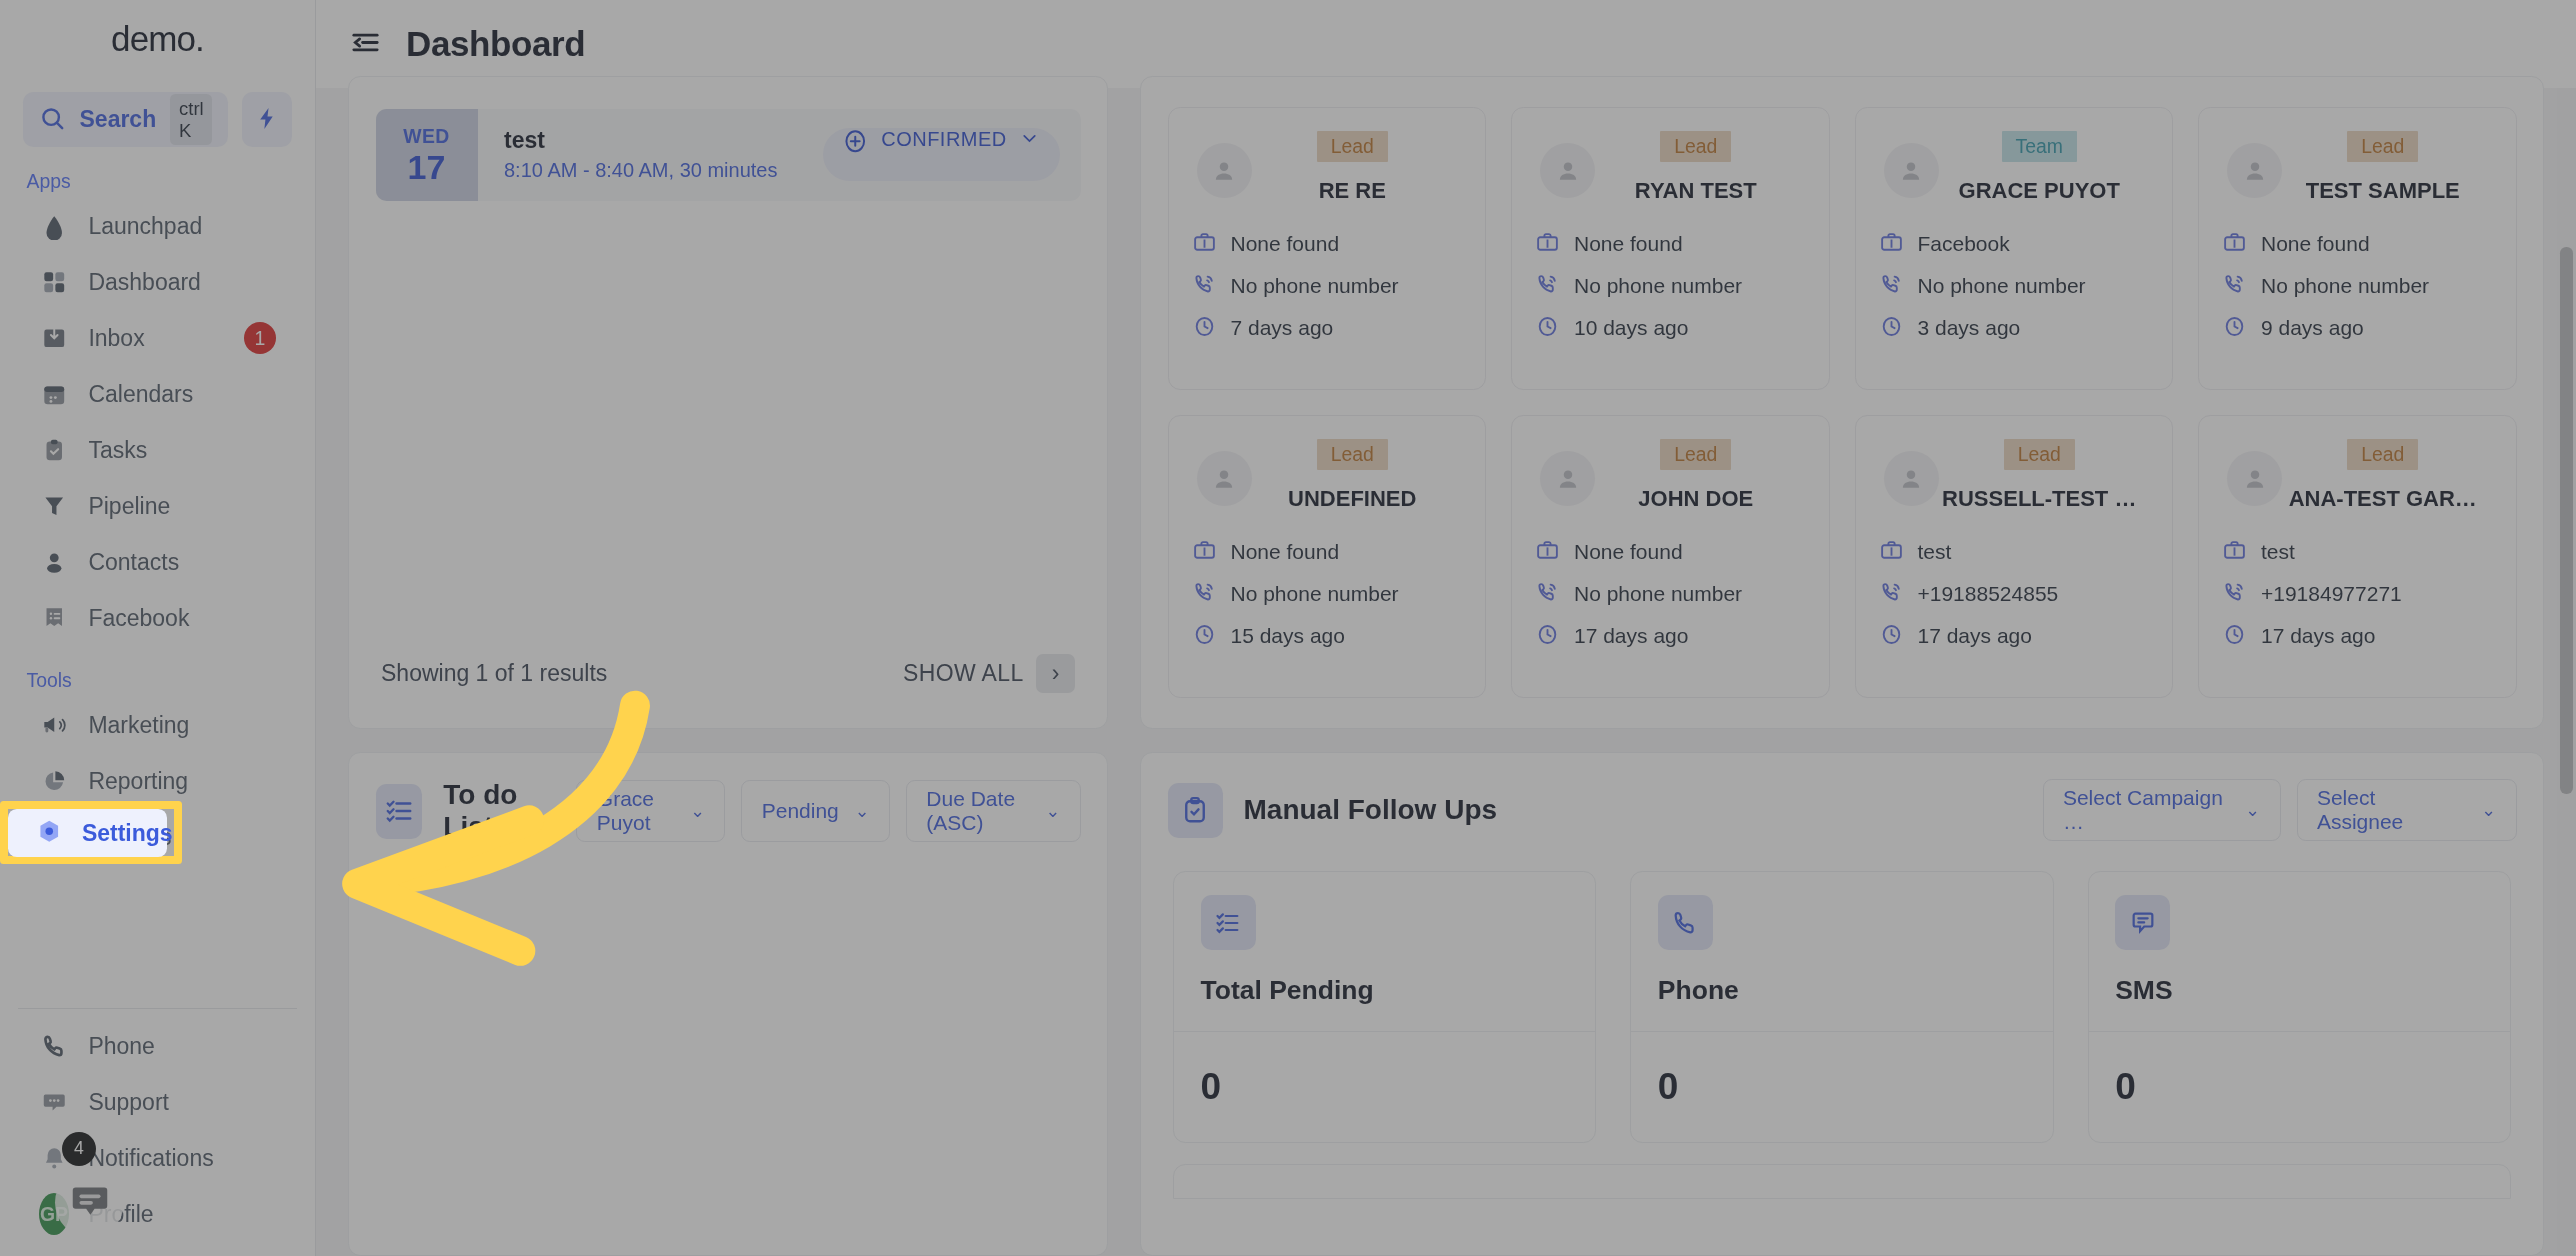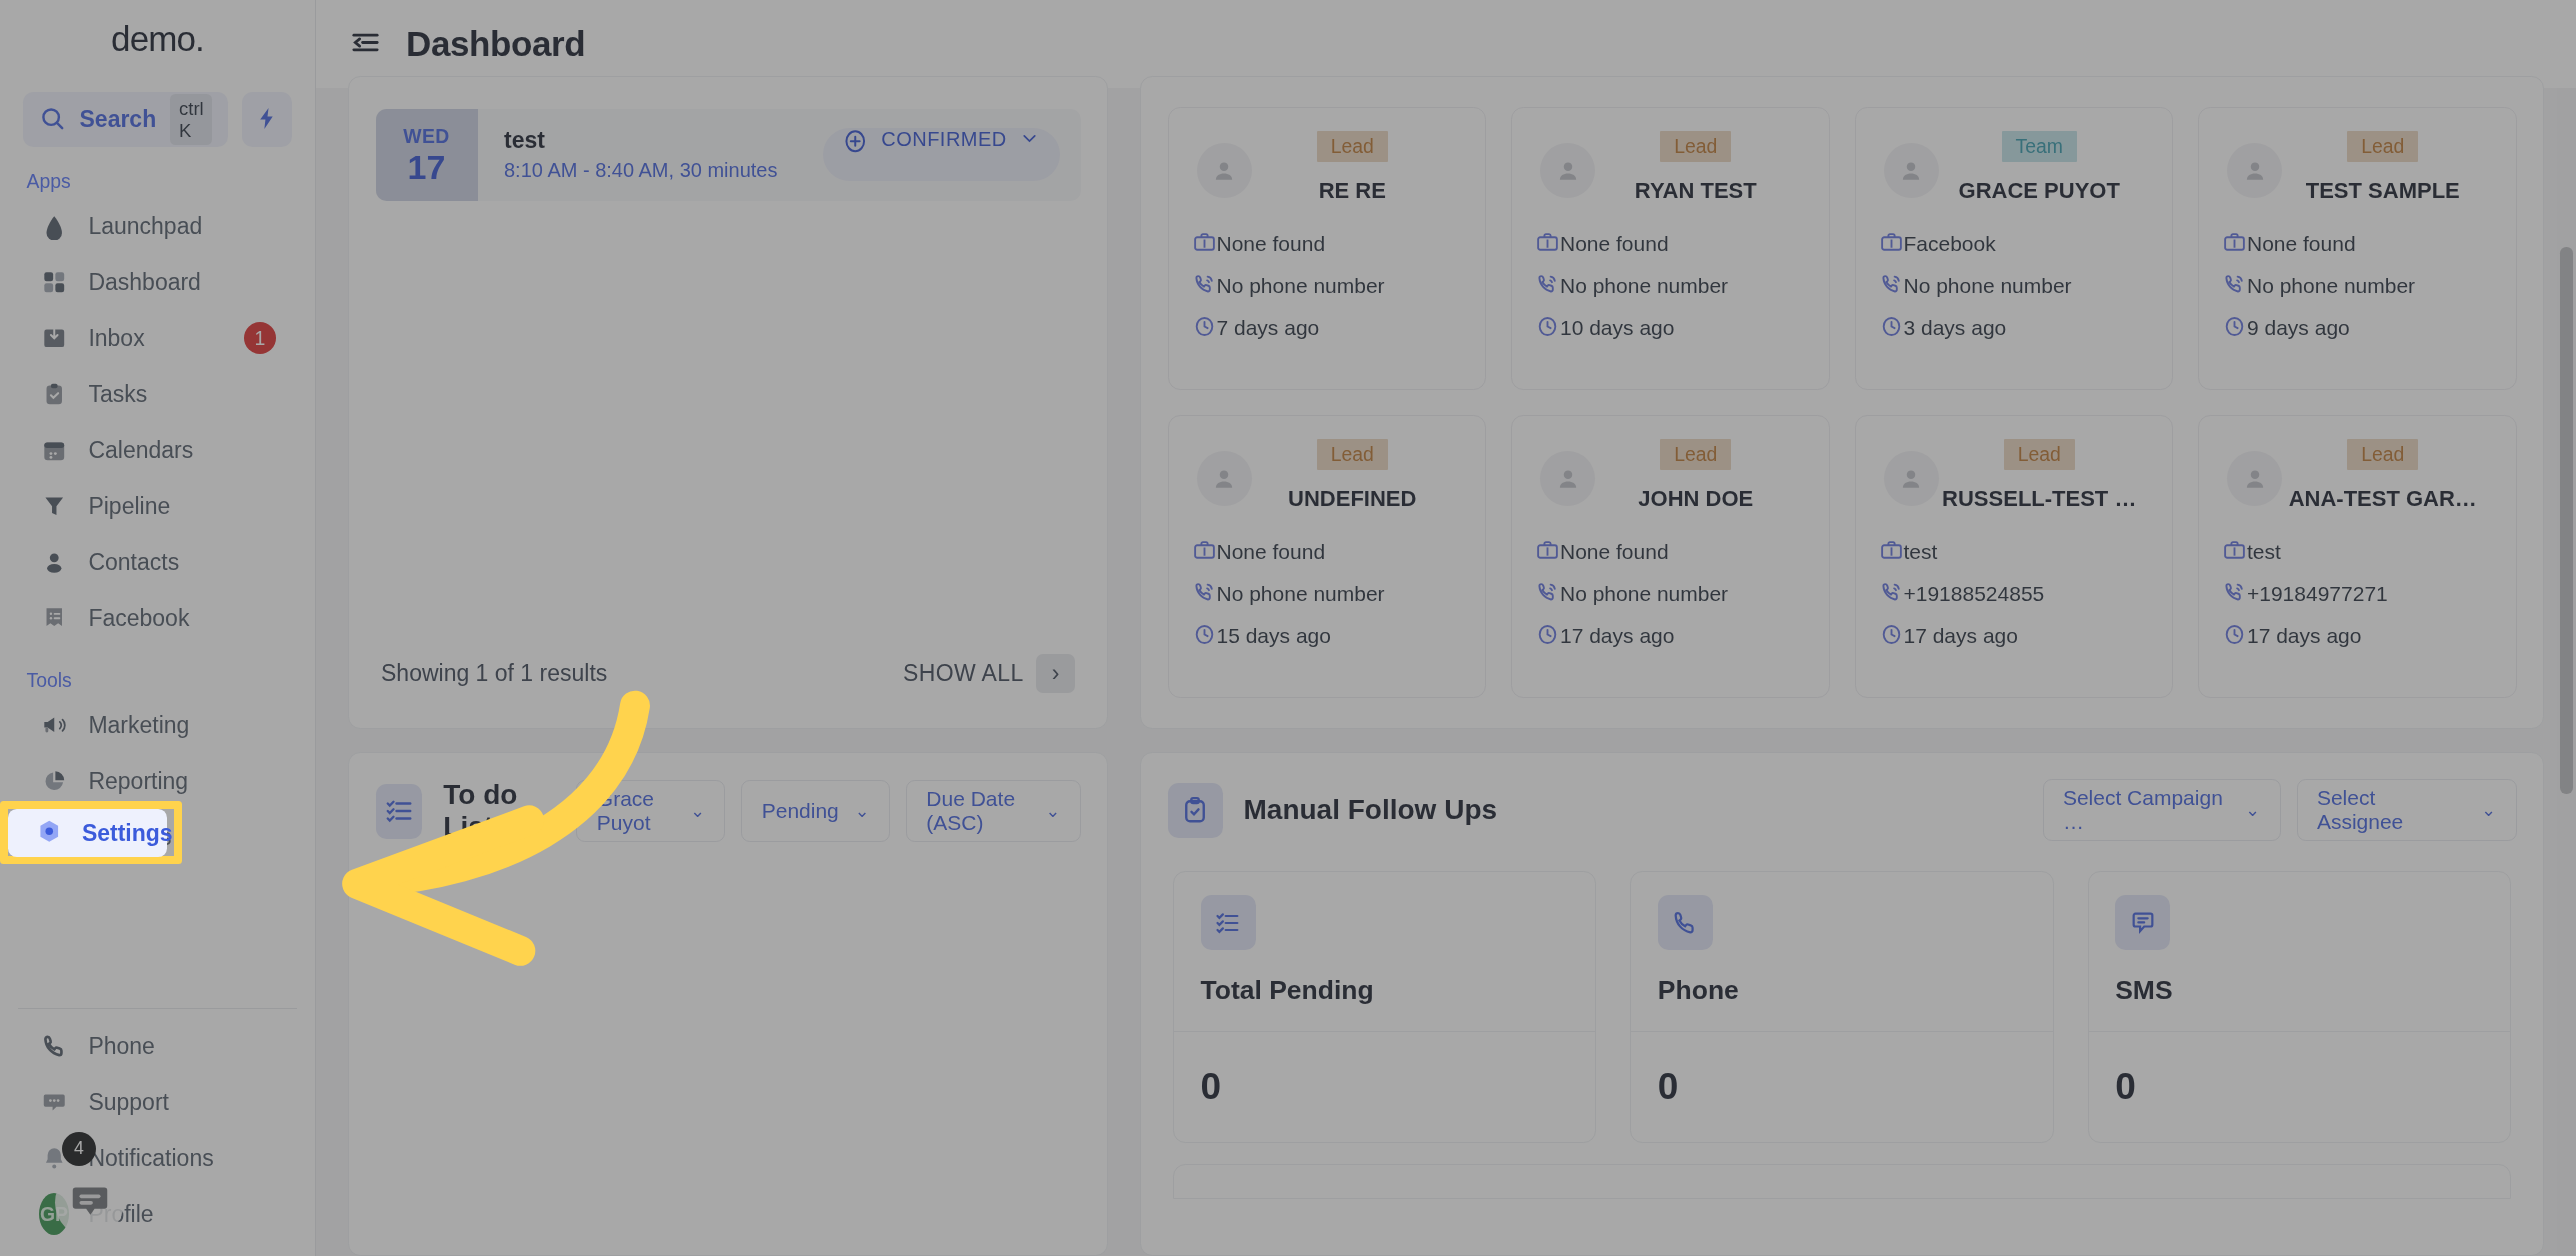--- a/index.html
+++ b/index.html
@@ -196,21 +196,21 @@
   .cc-badge {
     border-radius: 1px; padding: 4.4px 14px; font-size: 19.4px; font-weight: 500;
   }
   .cc-badge.lead { background: #e9d4bd; color: #b8712a; }
   .cc-badge.team { background: #bfe0e6; color: #2d95a8; }
   .cc-name {
     font-size: 22px; font-weight: bold; color: #111827; margin-top: 16px;
     white-space: nowrap; overflow: hidden; text-overflow: ellipsis; max-width: 100%;
     text-align: center;
   }
-  .cc-line { display: flex; align-items: center; margin-top: 14px; }
+  .cc-line { display: flex; align-items: center; gap: 14px; margin-top: 14px; }
   .cc-line .txt { font-size: 21px; color: #1f2937; }
 
   
   .row-bottom { display: flex; gap: 32px; padding: 23px 32px 0 32px; flex: 1; }
   .todo { width: 760px; flex: 0 0 760px; }
   .followups { flex: 1; }
   .panel-head {
     display: flex; align-items: center; gap: 21px;
     padding: 26.5px 26.5px 21px 26.5px;
   }
@@ -355,44 +355,44 @@
 
       <div class="nav-item">
         <span class="nav-icon">
           <svg width="26.5" height="26.5" viewBox="0 0 24 24" fill="#4b5563">
               <path d="M3 6 a2 2 0 0 1 2-2h14a2 2 0 0 1 2 2v12a2 2 0 0 1-2 2H5a2 2 0 0 1-2-2z" opacity=".85"></path>
               <path d="M12 4v7 M9 9l3 3 3-3" stroke="#fff" stroke-width="1.8" fill="none" stroke-linecap="round"></path>
             </svg>
         </span>
         <span class="nav-label">Inbox</span>
         <span class="badge-count">1</span>
-      </div>
-
-      <div class="nav-item">
-        <span class="nav-icon">
-          <svg width="26.5" height="26.5" viewBox="0 0 24 24">
-              <rect x="5" y="4" width="14" height="17" rx="3" fill="#8b9099"></rect>
-              <rect x="9" y="2.5" width="6" height="4" rx="1.6" fill="#4b5563"></rect>
-              <path d="M9 13l2.2 2.2L15.5 11" stroke="#fff" stroke-width="1.9" fill="none" stroke-linecap="round"></path>
-            </svg>
-        </span>
-        <span class="nav-label">Tasks</span>
       </div>
 
       <div class="nav-item">
         <span class="nav-icon">
           <svg width="26.5" height="26.5" viewBox="0 0 24 24">
               <rect x="3" y="5" width="18" height="16" rx="3" fill="#8b9099"></rect>
               <rect x="3" y="5" width="18" height="5" rx="2.5" fill="#4b5563"></rect>
               <circle cx="9" cy="15" r="1.3" fill="#fff"></circle>
               <circle cx="13" cy="15" r="1.3" fill="#fff"></circle>
               <circle cx="9" cy="18.5" r="1.3" fill="#fff"></circle>
             </svg>
         </span>
         <span class="nav-label">Calendars</span>
+      </div>
+
+      <div class="nav-item">
+        <span class="nav-icon">
+          <svg width="26.5" height="26.5" viewBox="0 0 24 24">
+              <rect x="5" y="4" width="14" height="17" rx="3" fill="#8b9099"></rect>
+              <rect x="9" y="2.5" width="6" height="4" rx="1.6" fill="#4b5563"></rect>
+              <path d="M9 13l2.2 2.2L15.5 11" stroke="#fff" stroke-width="1.9" fill="none" stroke-linecap="round"></path>
+            </svg>
+        </span>
+        <span class="nav-label">Tasks</span>
       </div>
 
       <div class="nav-item">
         <span class="nav-icon">
           <svg width="26.5" height="26.5" viewBox="0 0 24 24" fill="#4b5563">
               <path d="M4 4h16l-6 8v8l-4-2v-6z"></path>
             </svg>
         </span>
         <span class="nav-label">Pipeline</span>
       </div>

